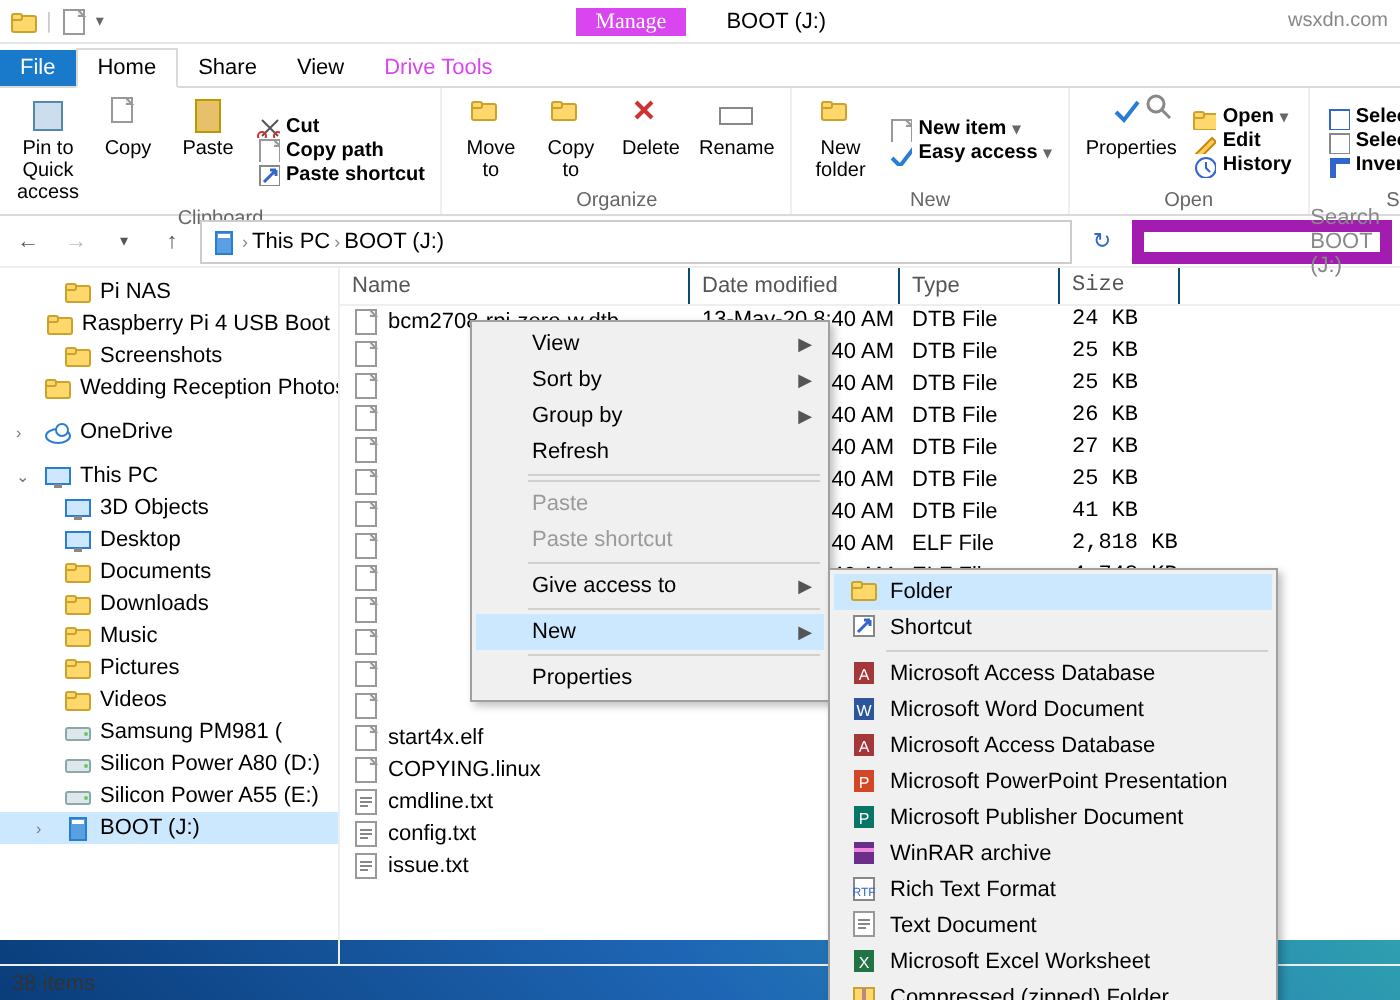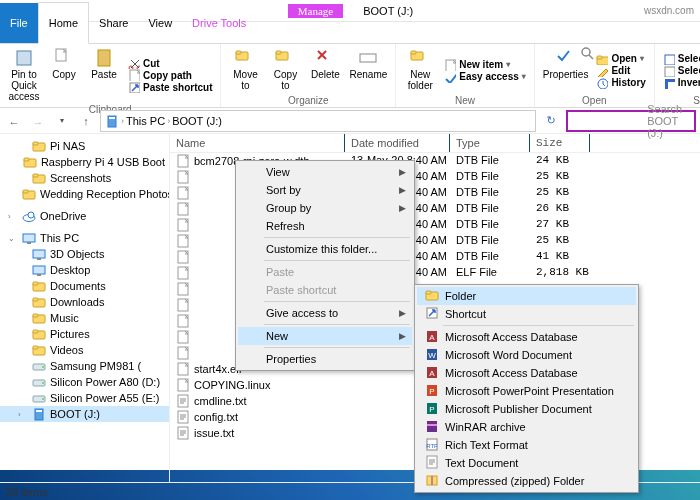--- a/index.html
+++ b/index.html
@@ -5,39 +5,39 @@
   * { box-sizing: border-box; font-family: "Segoe UI", sans-serif; }
   body { margin: 0; width: 700px; height: 500px; overflow: hidden; background: #fff; font-size: 11px; color: #000; position: relative; }
   .titlebar { height: 22px; background: #fff; display: flex; align-items: center; border-bottom: 1px solid #e5e5e5; }
   .qat { display: flex; gap: 4px; padding: 0 5px; align-items: center; }
   .qat .ic { width: 14px; height: 14px; }
   .title-center { flex: 1; display: flex; align-items: center; justify-content: center; gap: 20px; }
   .manage-tab { background: #d946ef; color: #fff; padding: 1px 10px; font-size: 11px; font-family: Liberation Serif, serif; }
   .wtitle { font-size: 11px; }
   .wm { margin-left: auto; font-size: 10px; color: #888; padding-right: 6px; }
   .tabs { height: 22px; display: flex; align-items: flex-end; background: #fff; border-bottom: 1px solid #dadada; }
-  .tab { padding: 14px 10px; font-size: 11px; cursor: default; }
+  .tab { padding: 3px 10px; font-size: 11px; cursor: default; }
   .tab.file { background: #1979ca; color: #fff; }
   .tab.active { border: 1px solid #dadada; border-bottom: 1px solid #fff; margin-bottom: -1px; background: #fff; }
   .tab.drive { color: #d946ef; }
   .ribbon { height: 64px; background: #fff; border-bottom: 1px solid #dadada; display: flex; }
   .group { border-right: 1px solid #eee; padding: 2px 6px 0 6px; display: flex; flex-direction: column; }
   .group-items { flex: 1; display: flex; gap: 4px; }
   .group-label { text-align: center; font-size: 10px; color: #666; padding-bottom: 1px; }
   .rbtn { display: flex; flex-direction: column; align-items: center; gap: 1px; font-size: 10px; text-align: center; padding: 2px 2px; min-width: 36px; }
   .rbtn .ic { width: 20px; height: 20px; }
   .rstack { display: flex; flex-direction: column; gap: 0px; font-size: 10px; justify-content: center; font-weight: bold; }
   .rstack > div { display: flex; align-items: center; gap: 3px; padding: 0 2px; white-space: nowrap; }
   .rstack .ic { width: 12px; height: 12px; }
   .addr { height: 26px; display: flex; align-items: center; gap: 4px; padding: 2px 4px; border-bottom: 1px solid #eee; }
   .navbtn { width: 20px; height: 20px; display: flex; align-items: center; justify-content: center; color: #555; }
   .crumbs { flex: 1; border: 1px solid #ccc; height: 22px; display: flex; align-items: center; padding: 0 4px; gap: 2px; background: #fff; }
   .crumbs .ic { width: 14px; height: 14px; }
   .crumb-sep { color: #888; font-size: 9px; }
-  .search { width: 130px; border: 2px solid #a21caf; height: 22px; display: flex; align-items: center; padding: 0 12px; color: #888; gap: 4px; }
+  .search { width: 130px; border: 6px solid #a21caf; height: 22px; display: flex; align-items: center; padding: 0 0; color: #888; gap: 4px; }
   .body { display: flex; height: 348px; }
   .nav { width: 170px; border-right: 1px solid #eee; overflow: hidden; padding: 4px 0; }
   .nav-item { display: flex; align-items: center; gap: 4px; padding: 1px 4px 1px 18px; white-space: nowrap; }
   .nav-item.l1 { padding-left: 8px; }
   .nav-item.selected { background: #cce8ff; }
   .nav-item .ic { width: 14px; height: 14px; flex-shrink: 0; }
   .nav-item .exp { width: 10px; color: #777; font-size: 8px; }
   .list { flex: 1; position: relative; }
   .cols { display: flex; border-bottom: 1px solid #eee; color: #555; font-size: 11px; }
   .cols > div { padding: 3px 6px; border-right: 1px solid #0c4a6e; }
@@ -715,24 +715,20 @@
     <div class="menu-item  ">
 
     <span>Group by</span>
     <span class="arrow">▶</span>
     </div>
     <div class="menu-item  ">
 
     <span>Refresh</span>
     </div>
     <div class="menu-sep"></div>
-    <div class="menu-item  ">
-
-    <span>Customize this folder...</span>
-    </div>
     <div class="menu-sep"></div>
     <div class="menu-item  disabled">
 
     <span>Paste</span>
     </div>
     <div class="menu-item  disabled">
 
     <span>Paste shortcut</span>
     </div>
     <div class="menu-sep"></div>
@@ -831,20 +827,28 @@
     <span class="mic">
         <svg class="mic">
           <use href="#i-txt"></use>
         </svg>
       </span>
     <span>Text Document</span>
     </div>
     <div class="menu-item  ">
     <span class="mic">
         <svg class="mic">
+          <use href="#i-xls"></use>
+        </svg>
+      </span>
+    <span>Microsoft Excel Worksheet</span>
+    </div>
+    <div class="menu-item  ">
+    <span class="mic">
+        <svg class="mic">
           <use href="#i-zip"></use>
         </svg>
       </span>
     <span>Compressed (zipped) Folder</span>
     </div>
   </div>
 
 <div class="desktop"></div>
 
 </body></html>

